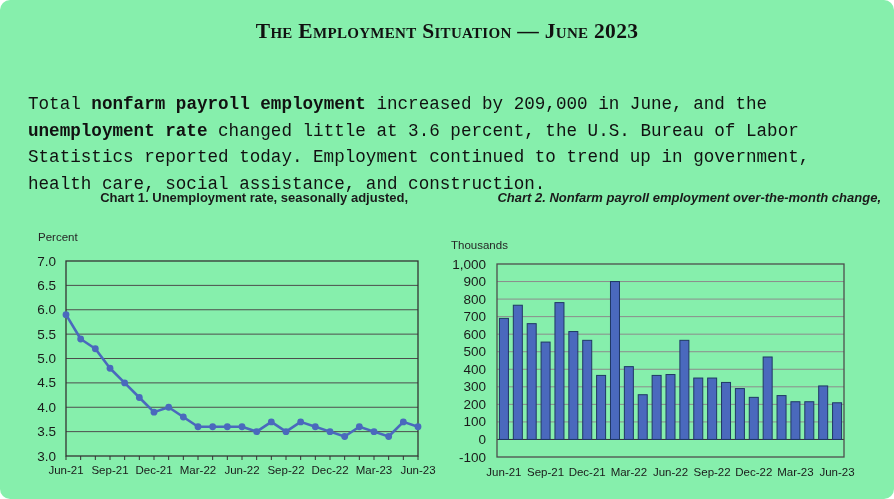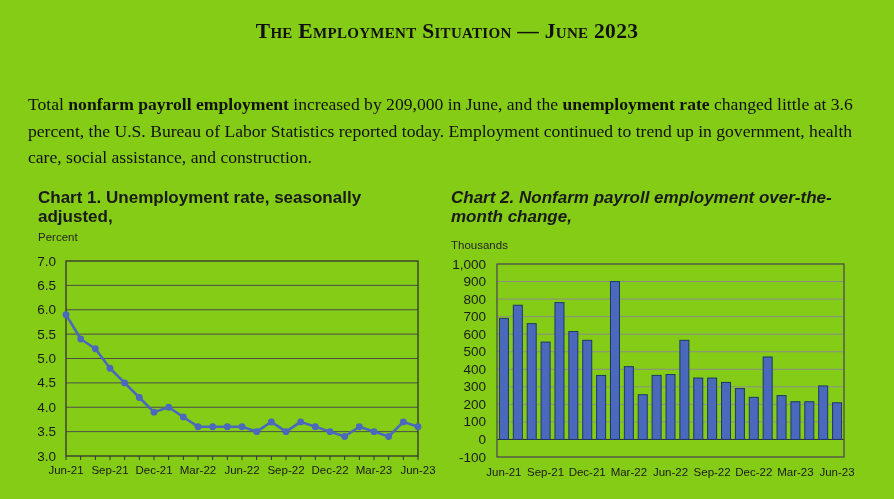--- a/index.html
+++ b/index.html
@@ -1,51 +1,53 @@
 <!DOCTYPE html>
 <html><head>
 <meta charset="utf-8">
 <style>
   html, body { margin: 0; padding: 0; background: #ffffff; }
   .page {
     position: relative;
     width: 894px;
     height: 499px;
-    background: #84cc16;
+    background: #86efac;
     overflow: hidden;
     color: #1a1a1a;
     font-family: "Liberation Sans", "DejaVu Sans", sans-serif;
+    border-radius: 10px;
   }
   .report-title {
     position: absolute;
     top: 19px; left: 0; width: 100%;
     margin: 0;
     text-align: center;
     font-family: "Liberation Serif", "DejaVu Serif", serif;
     font-variant: small-caps;
     font-weight: bold;
     font-size: 21.5px;
     letter-spacing: 0.3px;
     color: #111111;
   }
   .summary {
     position: absolute;
     top: 91px; left: 28px; width: 841px;
     margin: 0;
-    font-family: Liberation Serif, serif;
+    font-family: Liberation Mono, monospace;
     font-size: 17.6px;
     line-height: 26.5px;
     color: #111111;
   }
   .chart-header {
     position: absolute;
     font-weight: bold;
-    font-size: 17px;
+    font-size: 13px;
     line-height: 18.5px;
     color: #1a1a1a;
+    text-align: right;
   }
   .chart-header.c1 { left: 38px;  top: 189px; width: 370px; }
   .chart-header.c2 { left: 451px; top: 189px; width: 430px; font-style: italic; }
   .unit-label {
     position: absolute;
     font-size: 11.5px;
     color: #262626;
   }
   .unit-label.c1 { left: 38px;  top: 231px; }
   .unit-label.c2 { left: 451px; top: 239px; }

